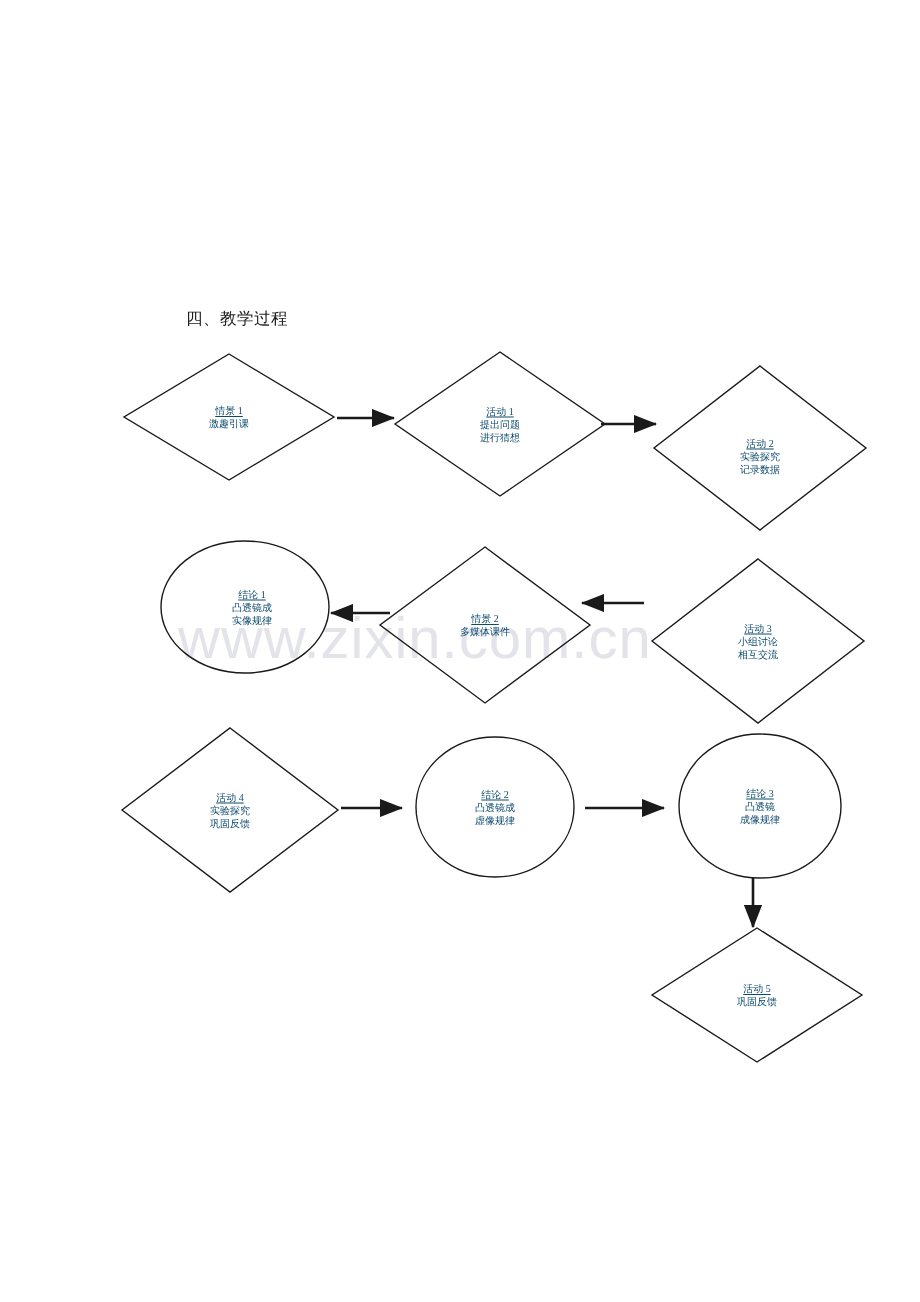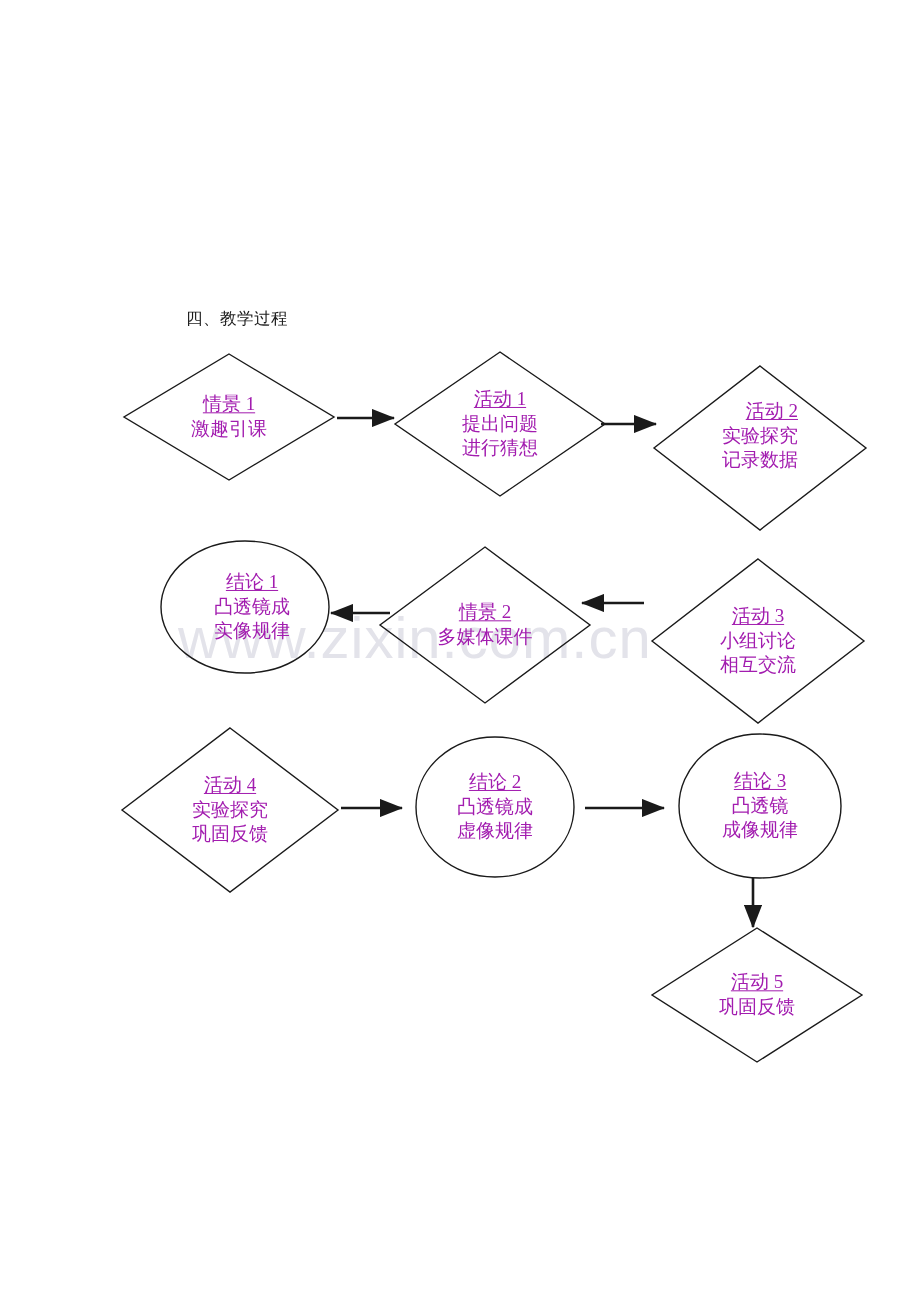--- a/index.html
+++ b/index.html
@@ -43,22 +43,22 @@
     letter-spacing: 1px;
     color: #e3e3ea;
     white-space: nowrap;
     user-select: none;
     pointer-events: none;
   }
   .node-label {
     position: absolute;
     text-align: center;
     line-height: 1.30;
-    font-size: 19px;
-    color: #a21caf;
+    font-size: 10px;
+    color: #0c4a6e;
     white-space: nowrap;
     transform: translate(-50%, -50%);
   }
   .node-label .head {
     display: block;
     text-decoration: underline;
     text-underline-offset: 2px;
   }
   .node-label .ln {
     display: block;
@@ -105,21 +105,21 @@
   <div id="labels-layer">
       <div class="node-label" style="left: 229px; top: 417px;">
         <span class="head">情景 1</span>
         <span class="ln">激趣引课</span>
       </div>
       <div class="node-label" style="left: 500px; top: 424px;">
         <span class="head">活动 1</span>
         <span class="ln">提出问题</span>
         <span class="ln">进行猜想</span>
       </div>
-      <div class="node-label" style="left: 760px; top: 436px; text-align: right;">
+      <div class="node-label" style="left: 760px; top: 456px;">
         <span class="head">活动 2</span>
         <span class="ln">实验探究</span>
         <span class="ln">记录数据</span>
       </div>
       <div class="node-label" style="left: 252px; top: 607px;">
         <span class="head">结论 1</span>
         <span class="ln">凸透镜成</span>
         <span class="ln">实像规律</span>
       </div>
       <div class="node-label" style="left: 485px; top: 625px;">

